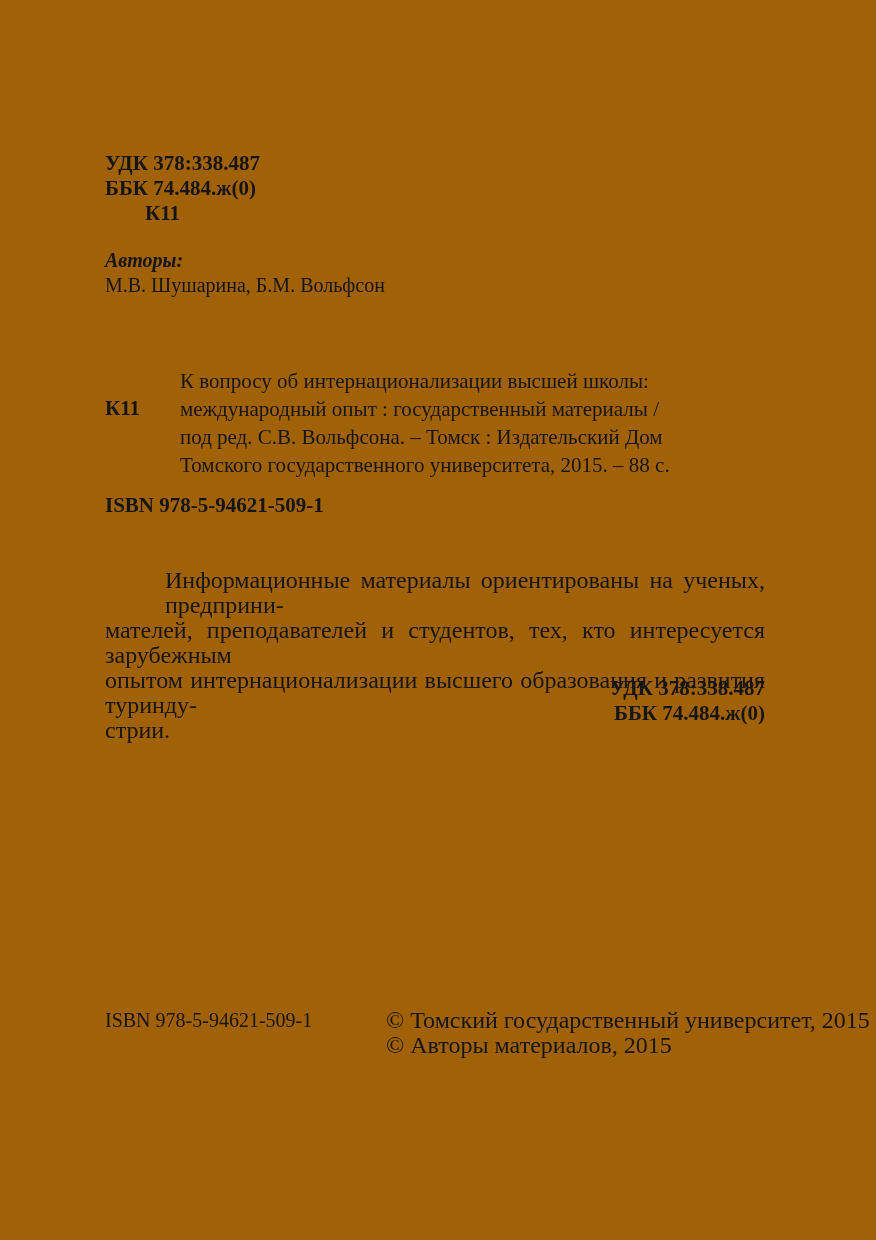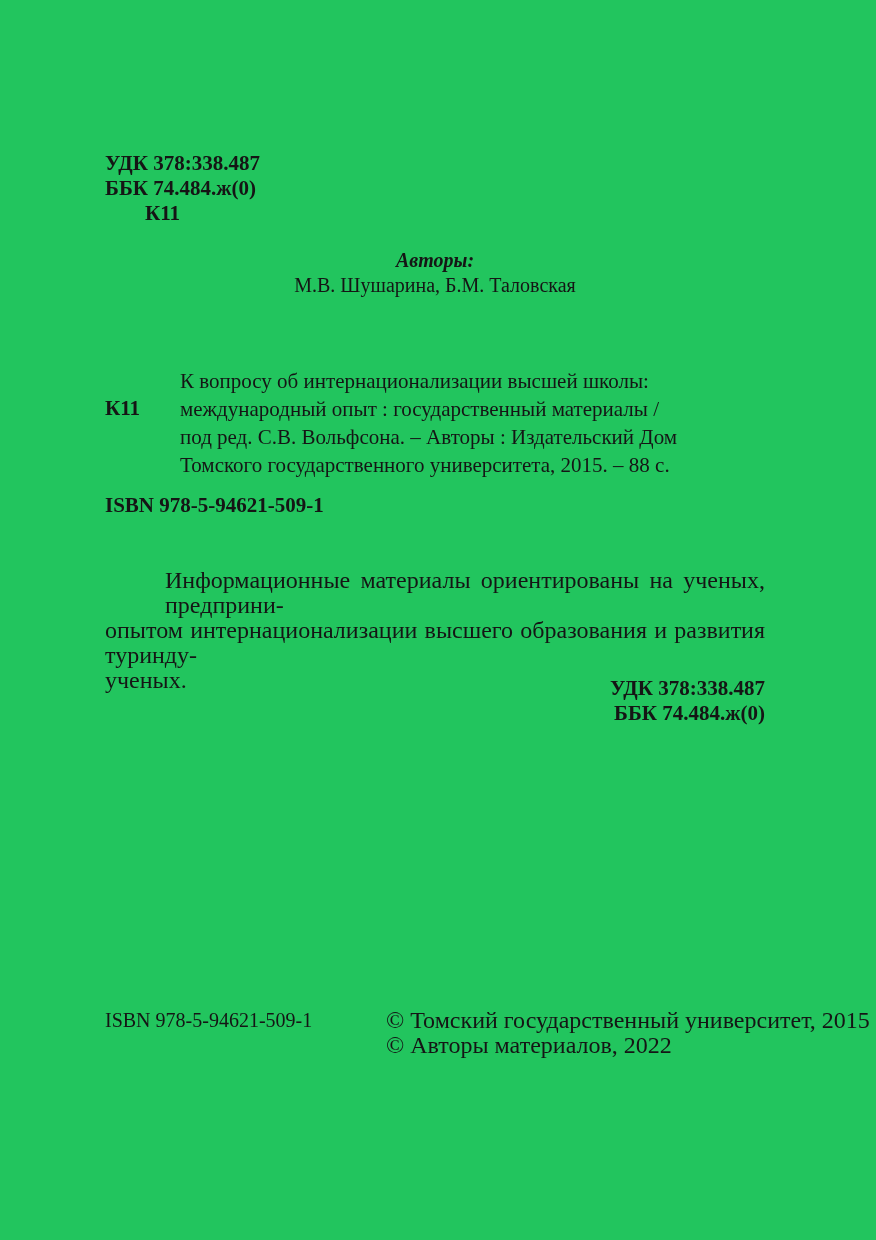--- a/index.html
+++ b/index.html
@@ -4,21 +4,21 @@
 <style>
   html, body {
     margin: 0;
     padding: 0;
     background: #ffffff;
   }
   .page {
     position: relative;
     width: 876px;
     height: 1240px;
-    background: #22c55e;
+    background: #a16207;
     font-family: "Liberation Serif", "DejaVu Serif", serif;
     color: #151515;
     overflow: hidden;
   }
   .abs { position: absolute; }
 
   
   .id-block {
     left: 105px;
     top: 151px;
@@ -27,21 +27,20 @@
     line-height: 25px;
     white-space: nowrap;
   }
   .id-block .code-line { padding-left: 40px; }
 
   
   .authors-block {
     left: 105px;
     top: 248px;
     width: 660px;
-    text-align: center;
     font-size: 20px;
     line-height: 25px;
   }
   .authors-heading {
     font-weight: 700;
     font-style: italic;
   }
 
   
   .catalog-code {
@@ -116,43 +115,44 @@
 <div class="page">
 
   <div class="abs id-block">
     <div>УДК 378:338.487</div>
     <div>ББК 74.484.ж(0)</div>
     <div class="code-line">К11</div>
   </div>
 
   <div class="abs authors-block">
     <div class="authors-heading">Авторы:</div>
-    <div>М.В. Шушарина, Б.М. Таловская</div>
+    <div>М.В. Шушарина, Б.М. Вольфсон</div>
   </div>
 
   <div class="abs catalog-code">К11</div>
   <div class="abs catalog-text">
     <div>К вопросу об интернационализации высшей школы:</div>
     <div>международный опыт : государственный материалы /</div>
-    <div>под ред. С.В. Вольфсона. – Авторы : Издательский Дом</div>
+    <div>под ред. С.В. Вольфсона. – Томск : Издательский Дом</div>
     <div>Томского государственного университета, 2015. – 88 с.</div>
   </div>
 
   <div class="abs isbn-main">ISBN 978-5-94621-509-1</div>
 
   <div class="abs annotation">
     <div class="line-just indent-first">Информационные материалы ориентированы на ученых, предприни-</div>
+    <div class="line-just">мателей, преподавателей и студентов, тех, кто интересуется зарубежным</div>
     <div class="line-just">опытом интернационализации высшего образования и развития туринду-</div>
-    <div>ученых.</div>
+    <div>стрии.</div>
   </div>
 
   <div class="abs class-footer">
     <div>УДК 378:338.487</div>
     <div>ББК 74.484.ж(0)</div>
   </div>
 
   <div class="abs imprint-isbn">ISBN 978-5-94621-509-1</div>
   <div class="abs imprint-copyrights">
     <div>© Томский государственный университет, 2015</div>
-    <div>© Авторы материалов, 2022</div>
+    <div>© Авторы материалов, 2015</div>
   </div>
 
 </div>
 
 </body></html>

